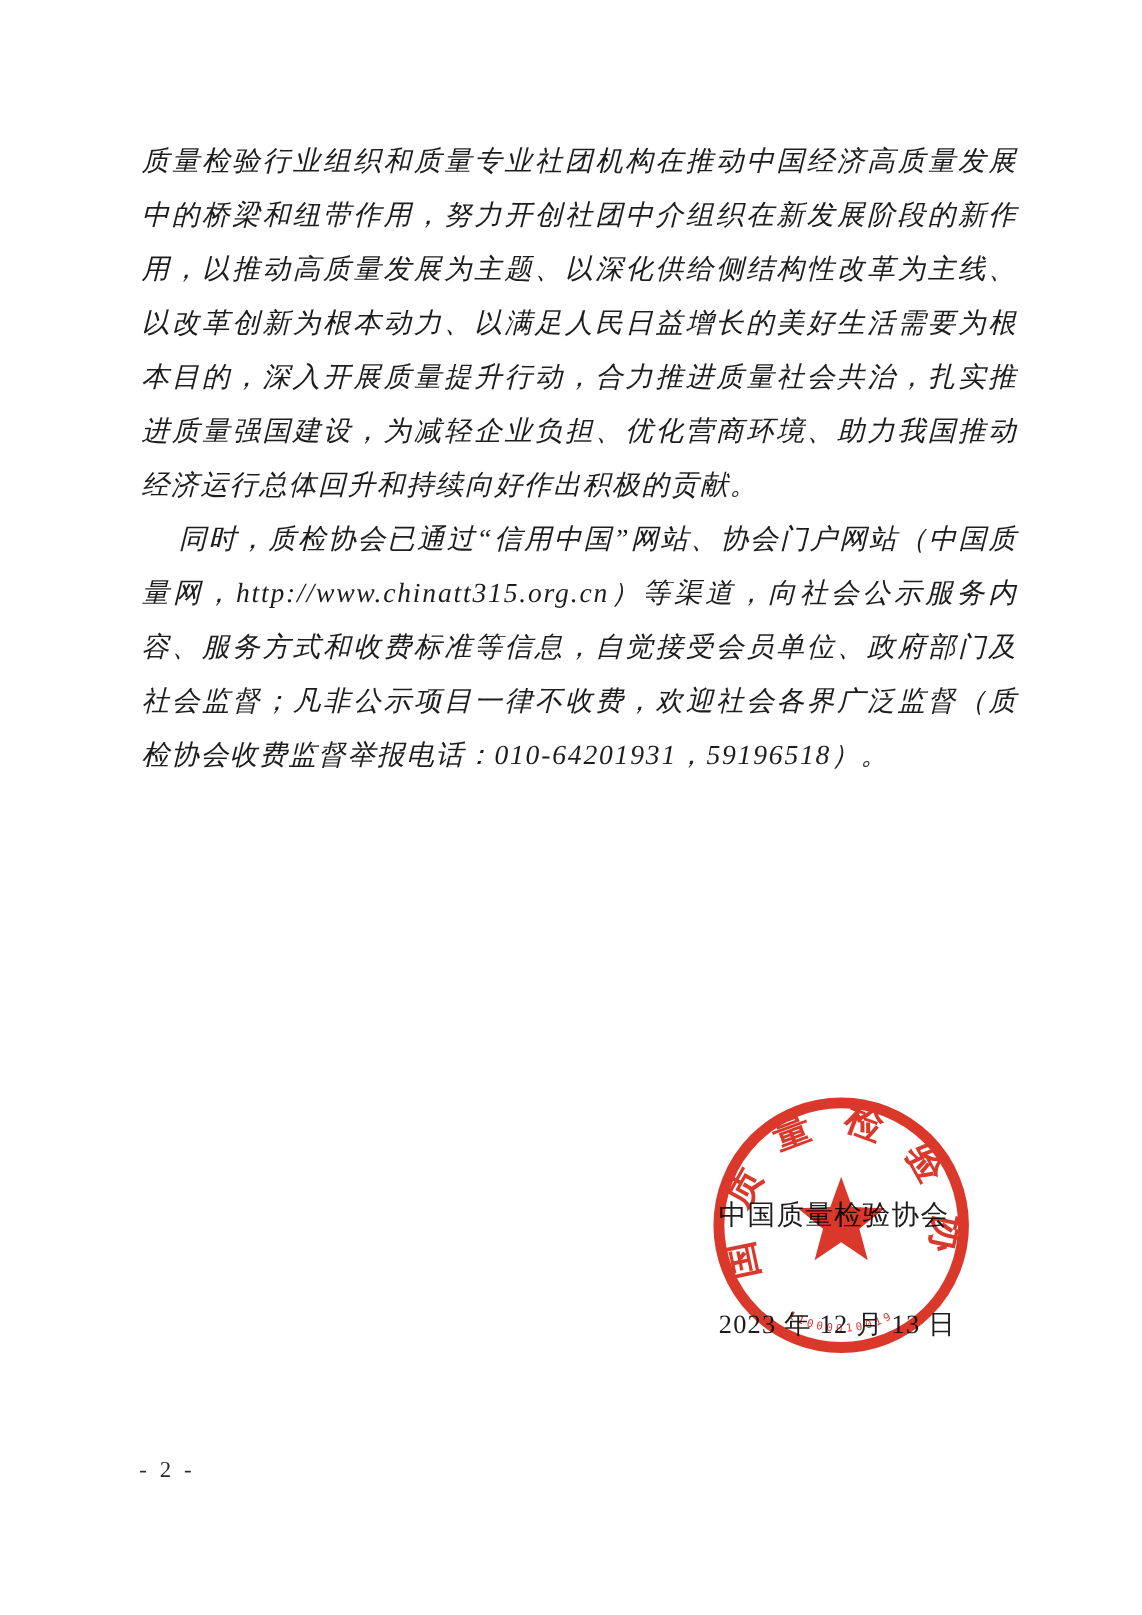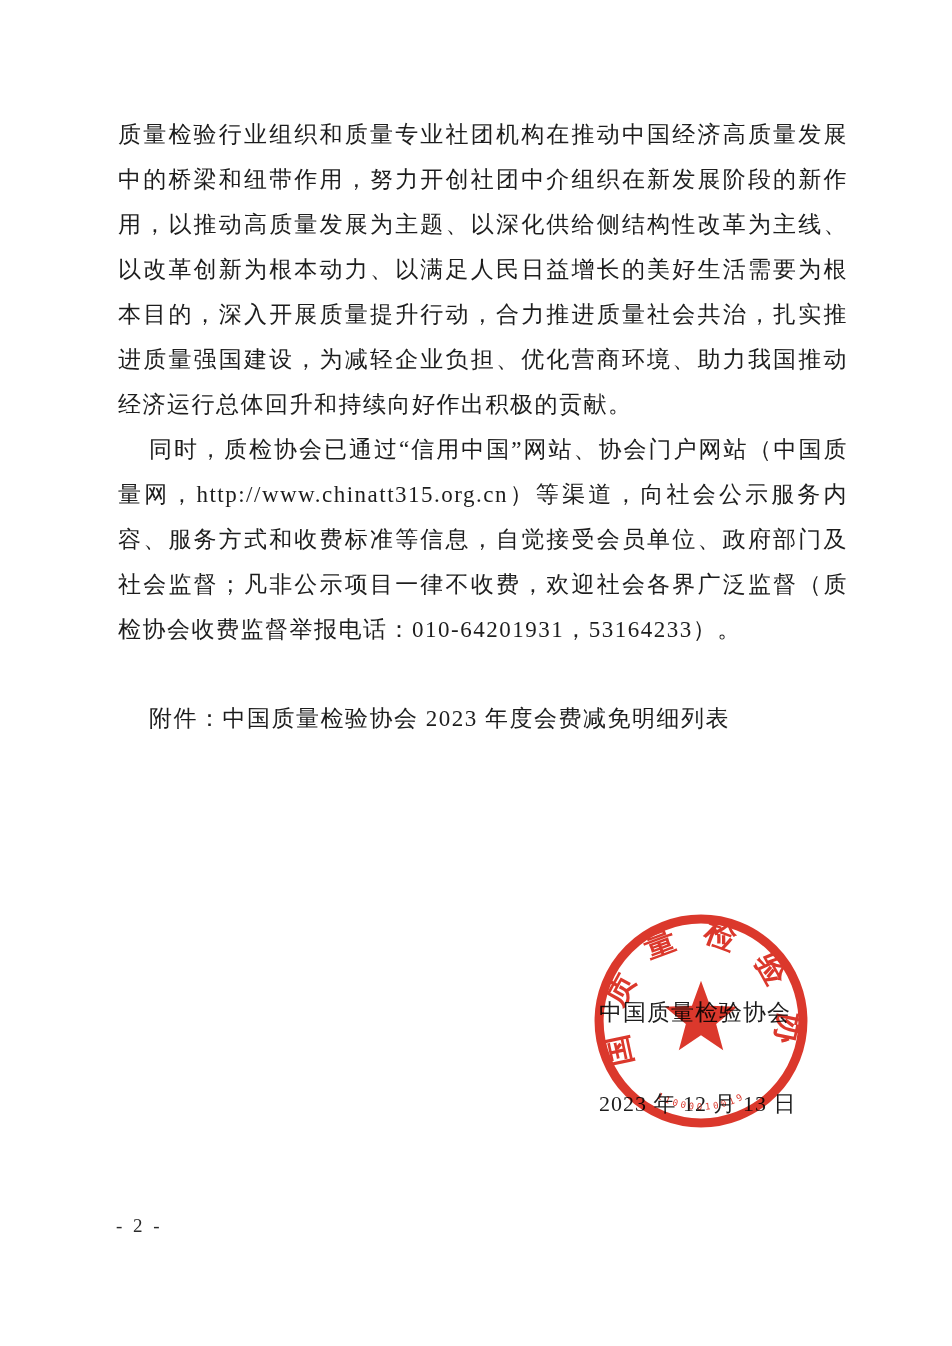--- a/index.html
+++ b/index.html
@@ -18,21 +18,21 @@
     position: absolute;
     left: 118px;
     top: 112px;
     width: 730px;
     font-size: 23px;
     line-height: 45px;
     letter-spacing: 1.5px;
     text-align: justify;
     text-justify: inter-character;
   }
-  .para { margin: 0; }
+  .para { margin: 0; font-style: italic; }
   .para.indent { text-indent: 31px; }
   .attachment {
     margin-top: 44px;
     text-indent: 31px;
   }
   .signature {
     position: absolute;
     left: 599px;
     top: 997px;
     font-size: 23px;
@@ -79,22 +79,21 @@
     color: #2a2a2a;
   }
 </style>
 </head>
 <body>
 
 <div class="page">
 
   <div class="content">
     <p class="para">质量检验行业组织和质量专业社团机构在推动中国经济高质量发展中的桥梁和纽带作用，努力开创社团中介组织在新发展阶段的新作用，以推动高质量发展为主题、以深化供给侧结构性改革为主线、以改革创新为根本动力、以满足人民日益增长的美好生活需要为根本目的，深入开展质量提升行动，合力推进质量社会共治，扎实推进质量强国建设，为减轻企业负担、优化营商环境、助力我国推动经济运行总体回升和持续向好作出积极的贡献。</p>
-    <p class="para indent">同时，质检协会已通过“信用中国”网站、协会门户网站（中国质量网，http://www.chinatt315.org.cn）等渠道，向社会公示服务内容、服务方式和收费标准等信息，自觉接受会员单位、政府部门及社会监督；凡非公示项目一律不收费，欢迎社会各界广泛监督（质检协会收费监督举报电话：010-64201931，53164233）。</p>
-    <p class="attachment">附件：中国质量检验协会 2023 年度会费减免明细列表</p>
+    <p class="para indent">同时，质检协会已通过“信用中国”网站、协会门户网站（中国质量网，http://www.chinatt315.org.cn）等渠道，向社会公示服务内容、服务方式和收费标准等信息，自觉接受会员单位、政府部门及社会监督；凡非公示项目一律不收费，欢迎社会各界广泛监督（质检协会收费监督举报电话：010-64201931，59196518）。</p>
   </div>
 
   <div class="signature">中国质量检验协会</div>
 
   <div class="doc-date">2023 年 12 月 13 日</div>
 
   <svg class="seal" viewBox="0 0 220 220" xmlns="http://www.w3.org/2000/svg">
     <defs>
       <path id="arcTop" d="M 36.6 129.7 A 76 76 0 1 1 183.4 129.7" fill="none"></path>
       <path id="arcBottom" d="M 33.8 154 A 88 88 0 0 0 186.2 154" fill="none"></path>

